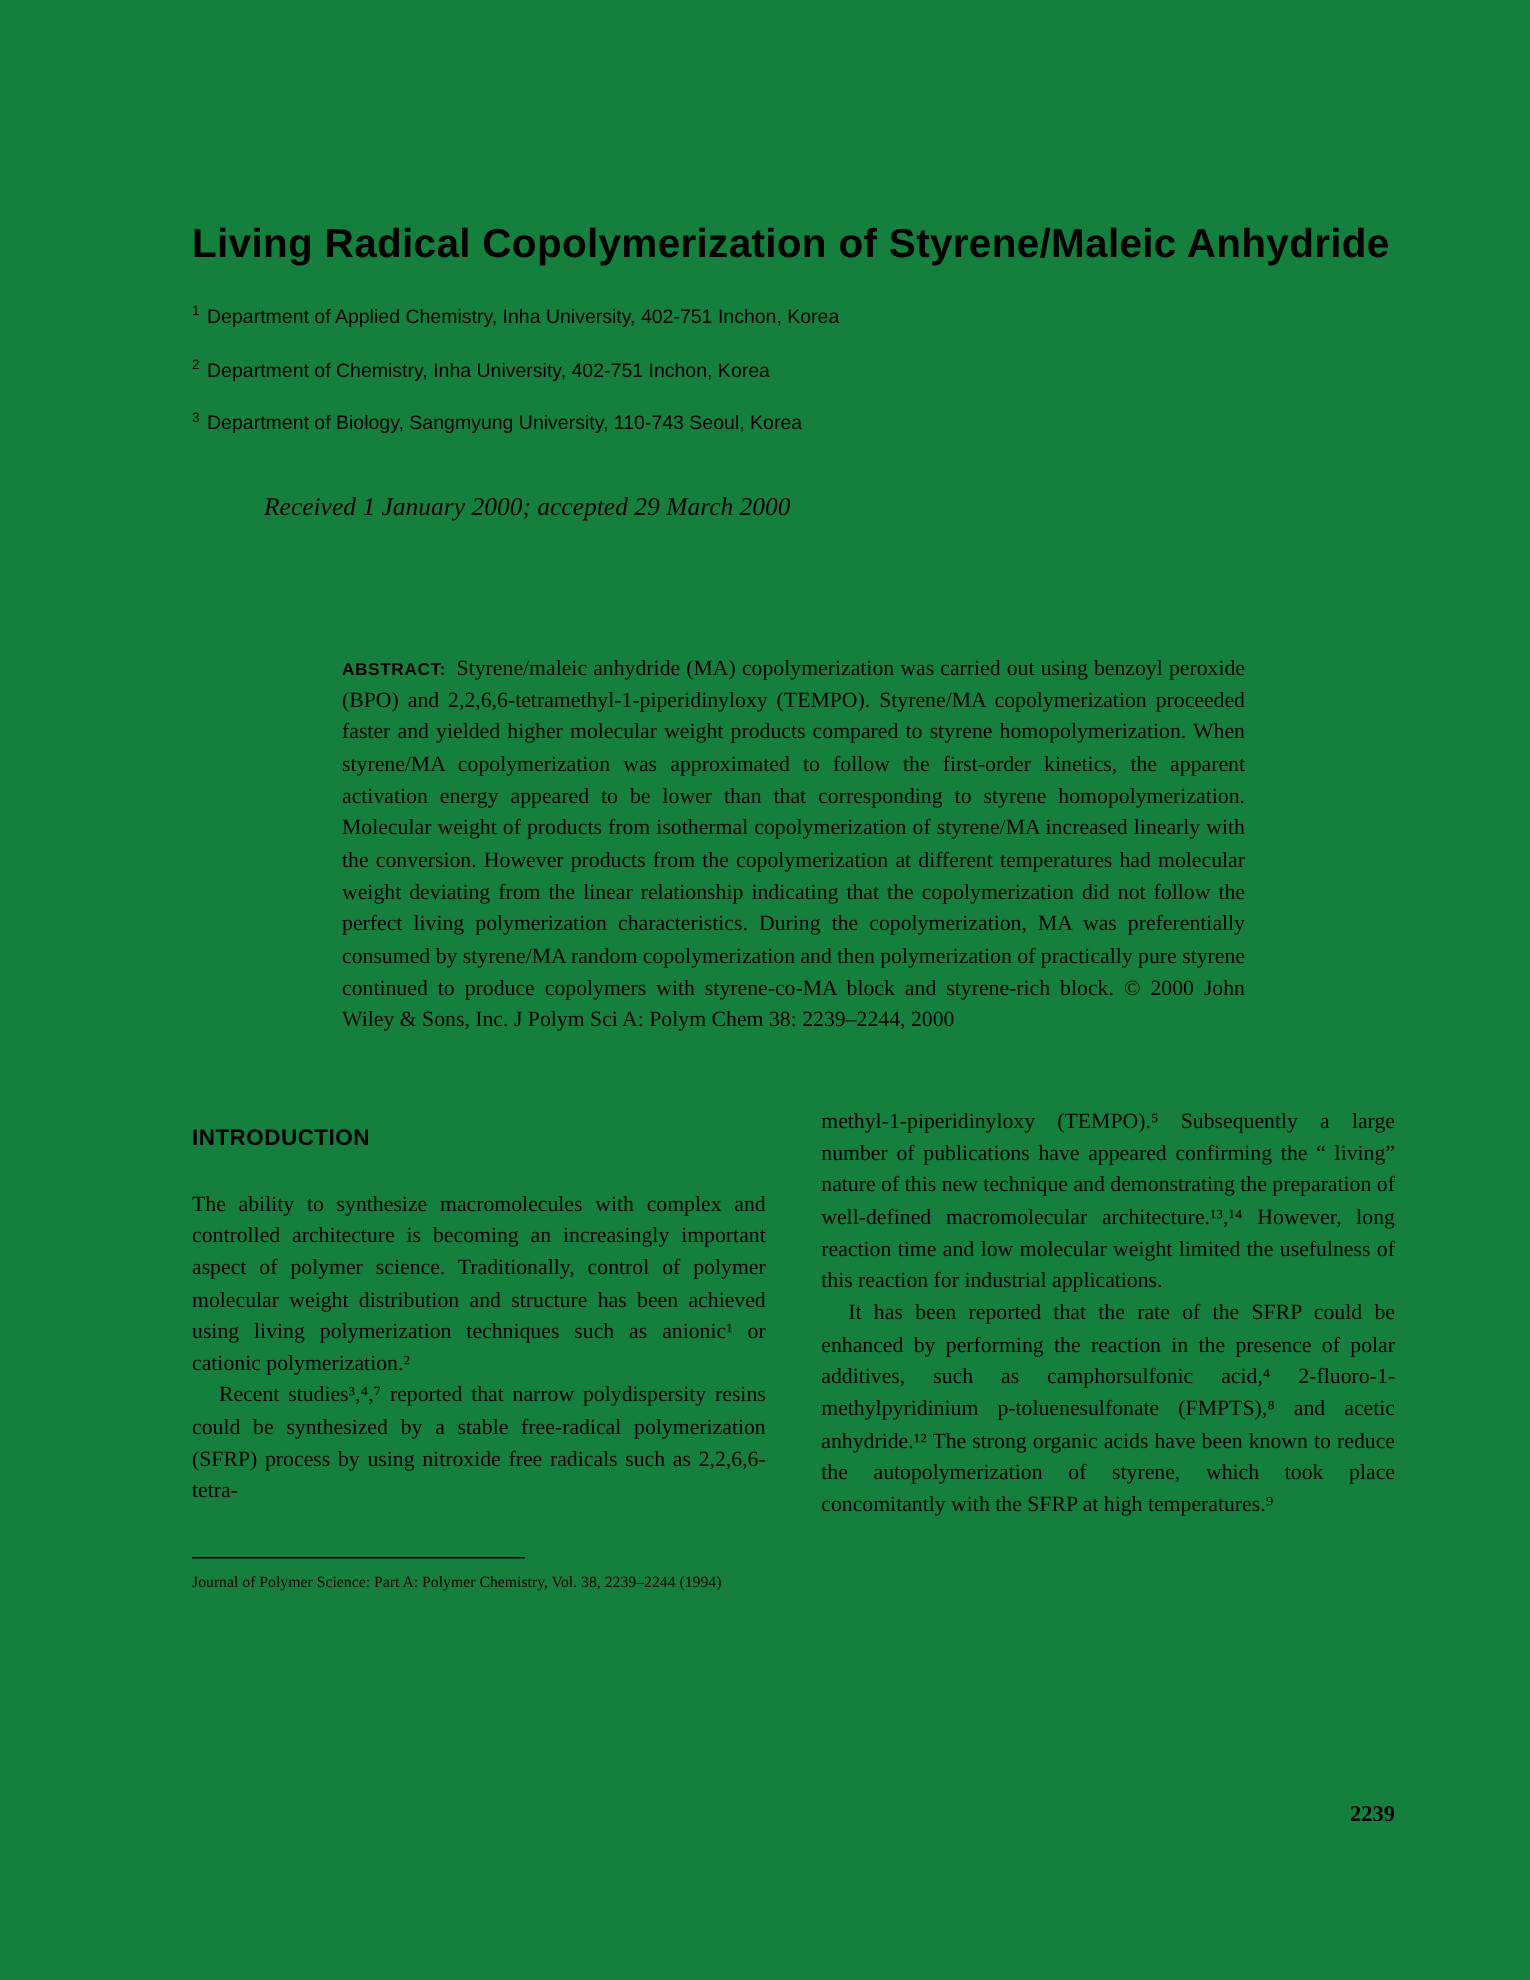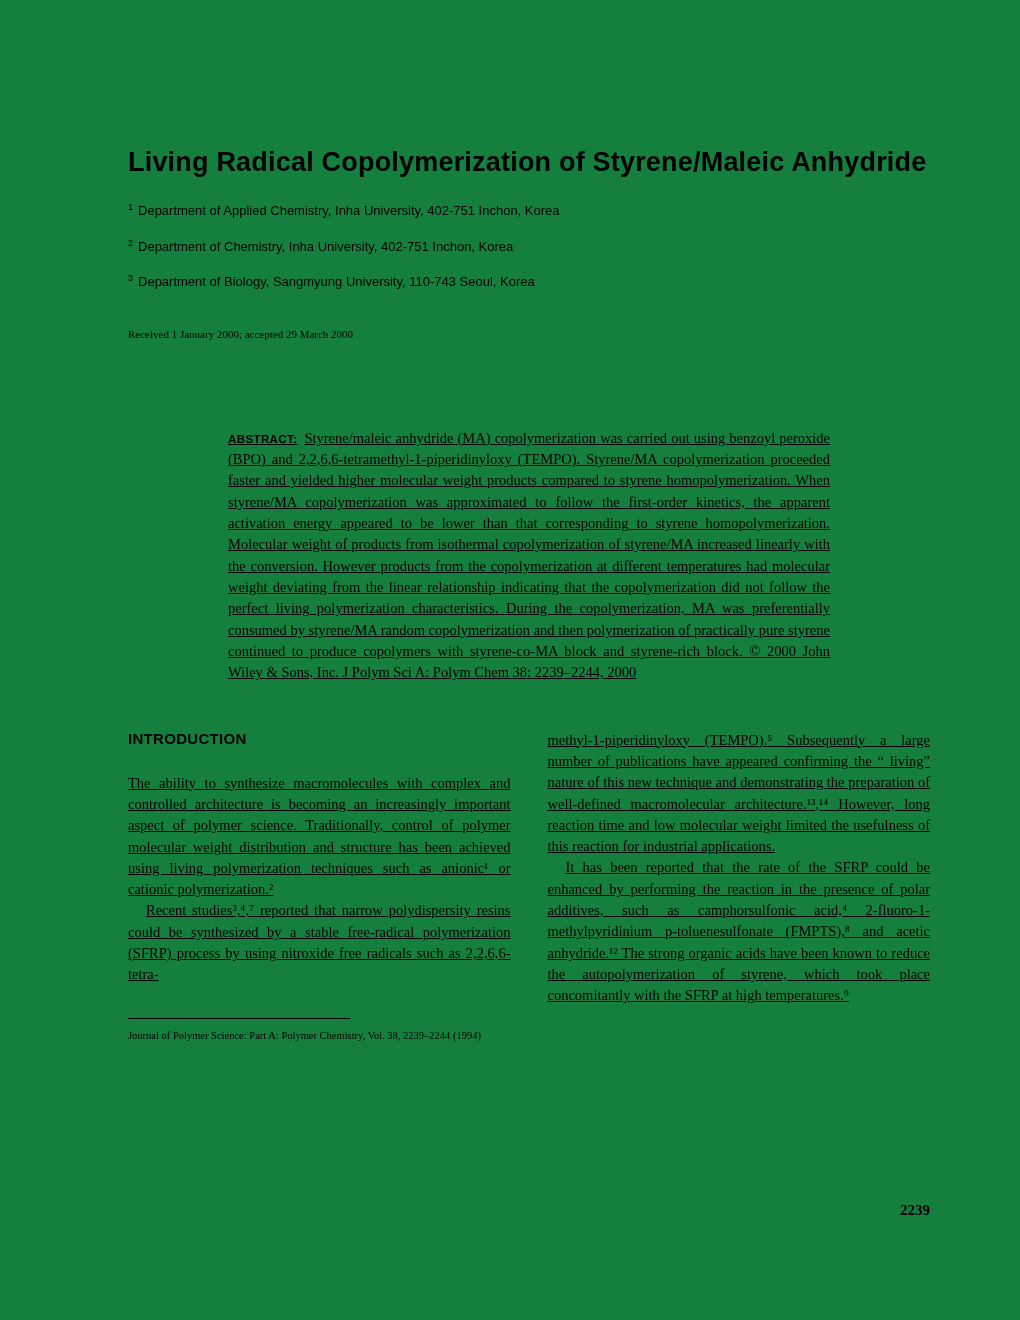--- a/index.html
+++ b/index.html
@@ -40,21 +40,23 @@
     font-size: 13px;
     margin-bottom: 16px;
     line-height: 1.4;
   }
   .affiliation sup {
     font-size: 9px;
     margin-right: 5px;
   }
   .received {
     margin-top: 36px;
-    font-size: 11px;
+    font-style: italic;
+    font-size: 17px;
+    margin-left: 48px;
   }
   .abstract-block {
     margin: 88px 100px 0 100px;
     font-size: 13.5px;
     line-height: 1.34;
     text-align: justify;
   }
   .abstract-label {
     font-family: "Liberation Sans", sans-serif;
     font-weight: 700;
@@ -67,32 +69,31 @@
     font-weight: 700;
     margin-right: 8px;
   }
   .columns {
     margin-top: 46px;
     display: flex;
     gap: 37px;
   }
   .col { flex: 1 1 0; min-width: 0; }
   .section-heading {
-    margin: 0 0 26px 0;
+    margin: 12px 0 26px 0;
     font-family: "Liberation Sans", sans-serif;
     font-weight: 700;
     font-size: 15px;
     letter-spacing: 0.3px;
   }
   .body-par {
     margin: 0;
     font-size: 14.5px;
     line-height: 1.47;
     text-align: justify;
-    text-decoration: underline;
   }
   .body-par.indent { text-indent: 18px; }
   .footnote {
     margin-top: 32px;
   }
   .footnote-rule {
     width: 222px;
     height: 0;
     border: none;
     border-top: 1px solid #000000;

